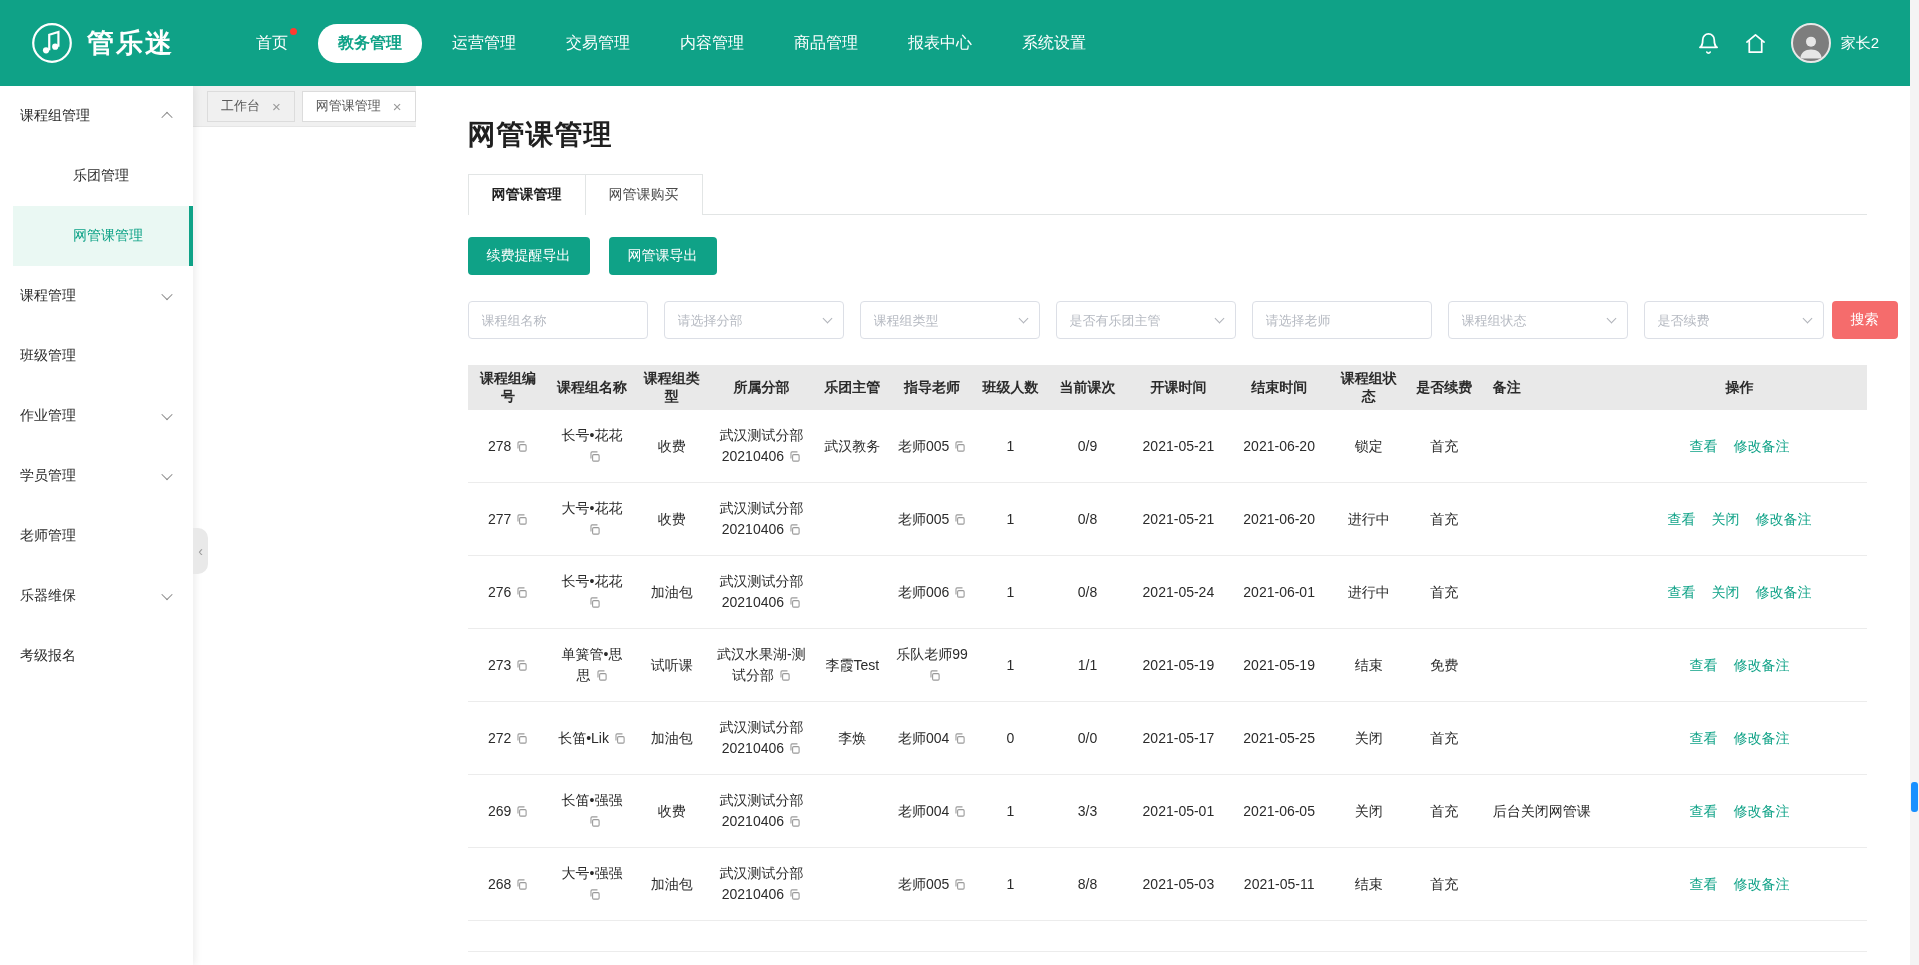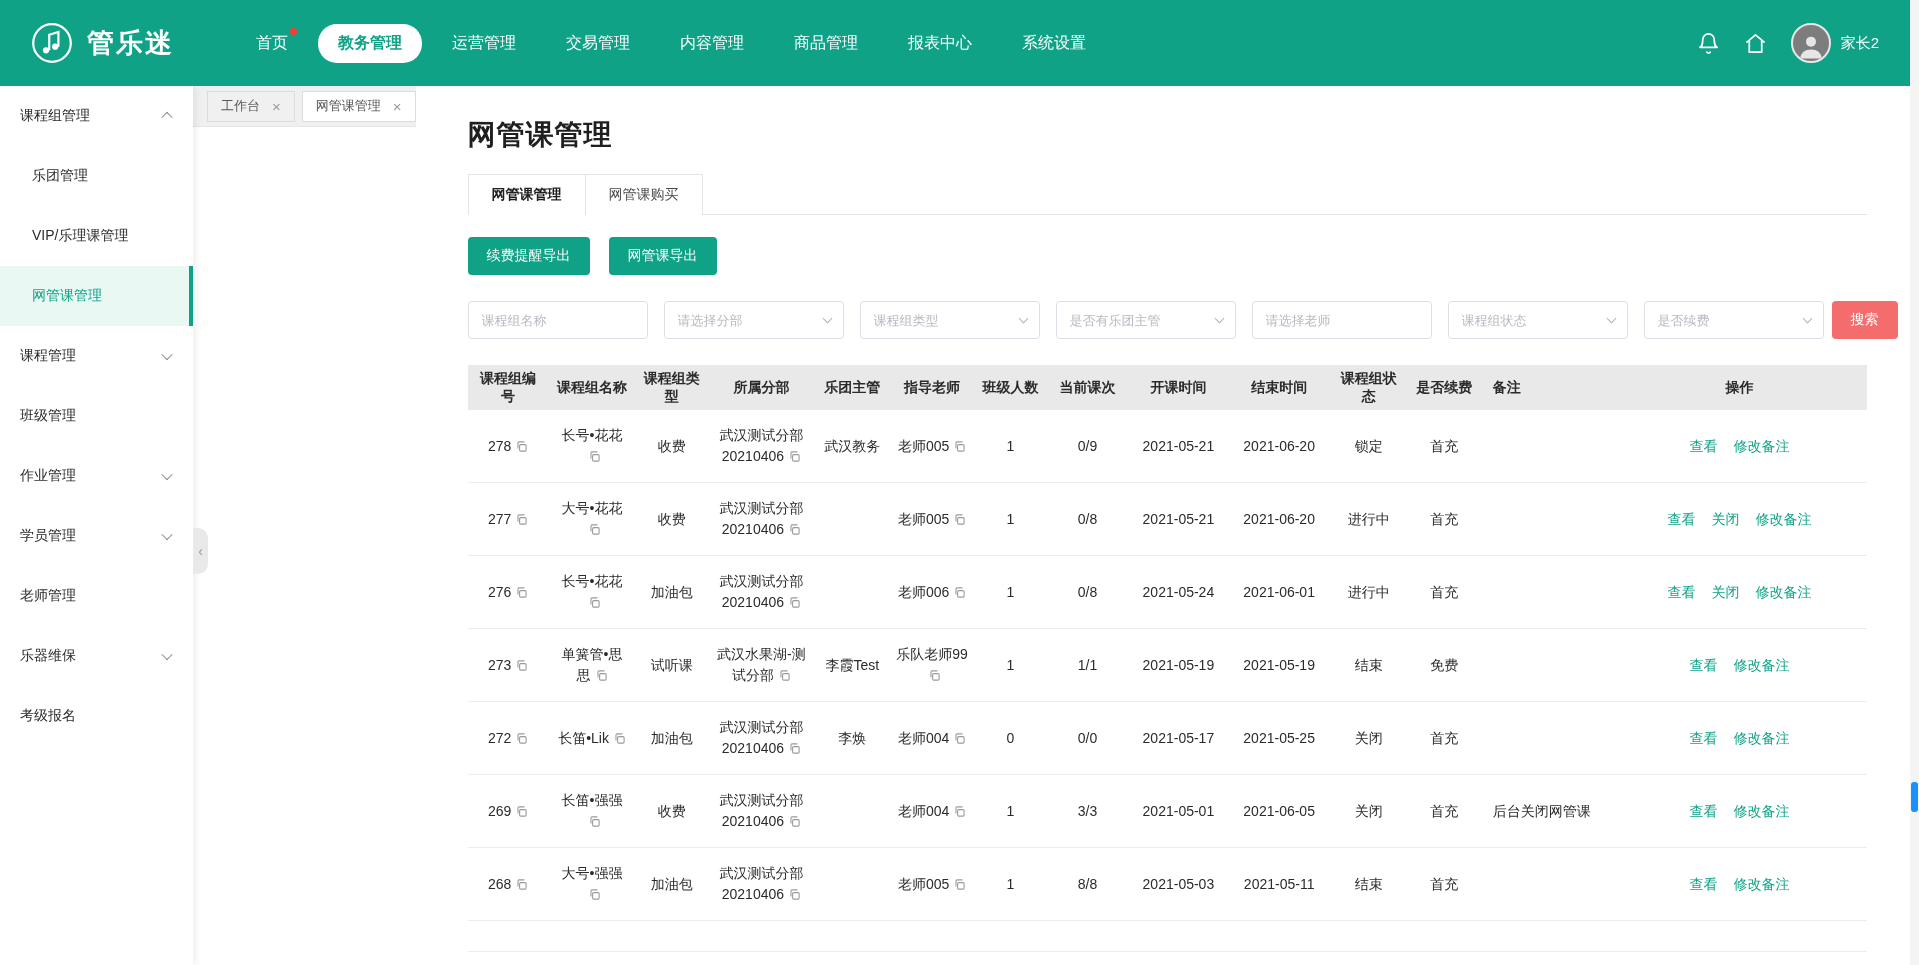--- a/index.html
+++ b/index.html
@@ -17,21 +17,21 @@
   .topbar-right { display:flex; align-items:center; gap:24px; flex:none; padding-right:10px; }
   .icon-btn { display:flex; cursor:pointer; }
   .avatar { width:40px; height:40px; border-radius:50%; background:#7d7d7d; display:flex; align-items:flex-end; justify-content:center; cursor:pointer; overflow:hidden; border:2px solid #e8e8e8; }
   .user-name { color:#fff; font-size:15px; margin-left:-14px; cursor:pointer; white-space:nowrap; }
 
   
   .layout { display:flex; height:879px; }
   .sidebar { width:193px; background:#fff; box-shadow:2px 0 8px rgba(0,0,0,.08); position:relative; z-index:5; flex:none; }
   .side-item, .side-sub { height:60px; display:flex; align-items:center; font-size:14px; color:#2b2b2b; cursor:pointer; }
   .side-item { justify-content:space-between; padding:0 22px 0 20px; }
-  .side-sub { padding-left:32px; }
+  .side-sub { padding-left:60px;margin-left:13px; }
   .side-sub.active { background:#eaf8f3; color:#0FA287; border-right:4px solid #0FA287; }
   .chev { width:8px; height:8px; border-right:1.6px solid #8a8a8a; border-bottom:1.6px solid #8a8a8a; flex:none; }
   .chev-down { transform:rotate(45deg) translate(-1px,-1px); }
   .chev-up { transform:rotate(-135deg) translate(-1px,-1px); }
   .collapse-handle { position:absolute; left:193px; top:528px; width:15px; height:46px; background:#e9e9e9; color:#9a9a9a; border-radius:0 10px 10px 0; display:flex; align-items:center; justify-content:center; font-size:14px; cursor:pointer; z-index:6; }
 
   
   .main { flex:1; display:flex; flex-direction:row; min-width:0; background:#fff; }
   .tabstrip { height:41px; background:#f0f0f0; border-bottom:1px solid #e6e6e6; display:flex; align-items:center; padding-left:14px; gap:7px; flex:none; }
   .wtab { height:31px; display:flex; align-items:center; gap:12px; padding:0 13px; border:1px solid #dcdcdc; background:#f0f0f0; font-size:13px; color:#595959; cursor:pointer; white-space:nowrap; }
@@ -119,23 +119,20 @@
 
 <div class="layout">
   <aside class="sidebar">
       <div class="side-item">
         <span>课程组管理</span>
         <span class="chev chev-up"></span>
       </div>
       <div class="side-sub">
         <span>乐团管理</span>
       </div>
-      <div class="side-sub">
-        <span>VIP/乐理课管理</span>
-      </div>
       <div class="side-sub active">
         <span>网管课管理</span>
       </div>
       <div class="side-item">
         <span>课程管理</span>
         <span class="chev chev-down"></span>
       </div>
       <div class="side-item">
         <span>班级管理</span>
       </div>

